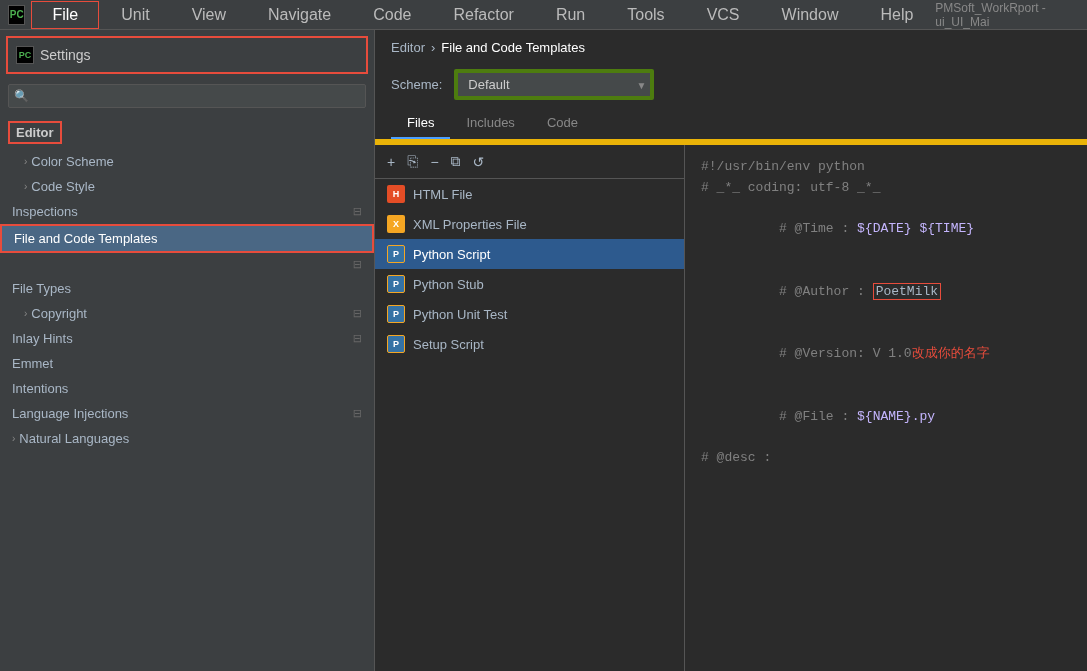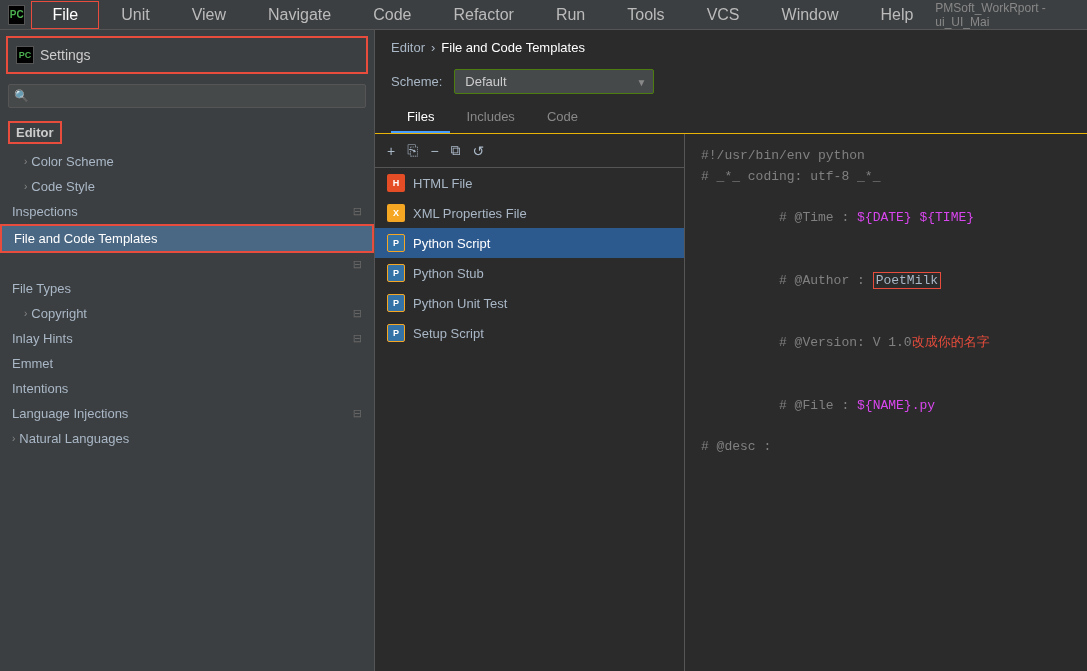--- a/index.html
+++ b/index.html
@@ -36,25 +36,25 @@
     .nav-item.indent1 { padding-left: 24px; }
     .nav-section-header { display: flex; align-items: center; padding: 5px 8px; cursor: pointer; }
     .nav-section-header .section-label { color: #ccc; font-weight: bold; font-size: 13px; border: 2px solid #e74c3c; padding: 2px 6px; }
 
     
     .content-area { flex: 1; background: #2b2b2b; display: flex; flex-direction: column; }
 
     .breadcrumb { padding: 10px 16px; color: #a9b7c6; font-size: 13px; display: flex; align-items: center; gap: 6px; }
 
     .scheme-row { padding: 4px 16px 8px 16px; display: flex; align-items: center; gap: 12px; }
-    .scheme-select { background: #45494a; border: 1px solid #4d7c0f; color: #ccc; padding: 4px 28px 4px 10px; font-size: 13px; border-radius: 2px; min-width: 200px; appearance: none; position: relative; cursor: pointer; outline: none; }
+    .scheme-select { background: #45494a; border: 4px solid #4d7c0f; color: #ccc; padding: 4px 28px 4px 10px; font-size: 13px; border-radius: 2px; min-width: 200px; appearance: none; position: relative; cursor: pointer; outline: none; }
     .scheme-select-wrap { position: relative; display: inline-block; }
     .scheme-select-wrap::after { content: '▼'; position: absolute; right: 8px; top: 50%; transform: translateY(-50%); color: #888; font-size: 10px; pointer-events: none; }
 
-    .tabs-row { display: flex; border-bottom: 1px solid #eab308; padding: 0 16px; }
+    .tabs-row { display: flex; border-bottom: 6px solid #eab308; padding: 0 16px; }
     .tab { padding: 7px 16px; cursor: pointer; color: #888; border-bottom: 2px solid transparent; font-size: 13px; }
     .tab.active { color: #fff; border-bottom: 2px solid #4a9eff; }
 
     .content-body { display: flex; flex: 1; overflow: hidden; }
 
     
     .file-list-panel { width: 310px; border-right: 1px solid #555; display: flex; flex-direction: column; }
     .file-list-toolbar { display: flex; align-items: center; padding: 6px 8px; gap: 4px; border-bottom: 1px solid #555; }
     .toolbar-btn { background: transparent; border: none; color: #a9b7c6; cursor: pointer; padding: 2px 4px; font-size: 14px; }
 
@@ -65,21 +65,21 @@
     .file-icon.html { background: #e44d26; color: #fff; font-size: 9px; font-weight: bold; border-radius: 2px; }
     .file-icon.xml { background: #f5a623; color: #fff; font-size: 9px; font-weight: bold; border-radius: 2px; }
     .file-icon.py { background: #3572a5; color: #fff; font-size: 9px; font-weight: bold; border-radius: 2px; border: 1px solid #f5a623; }
 
     
     .code-panel { flex: 1; background: #2b2b2b; padding: 12px 16px; font-family: 'Courier New', Consolas, monospace; font-size: 13px; line-height: 1.6; overflow: auto; }
     .code-line { white-space: pre; }
     .code-comment { color: #808080; font-family: Liberation Mono, monospace; }
     .code-red-box { border: 1px solid #e74c3c; padding: 0 2px; }
     .code-red-text { color: #e74c3c; }
-    .code-blue-var { color: #d946ef; }
+    .code-blue-var { color: #c4b5fd; }
 
     
     ::-webkit-scrollbar { width: 6px; height: 6px; }
     ::-webkit-scrollbar-track { background: #3c3f41; }
     ::-webkit-scrollbar-thumb { background: #555; border-radius: 3px; }
   </style>
 </head>
 <body>
 
 <div class="menubar">

